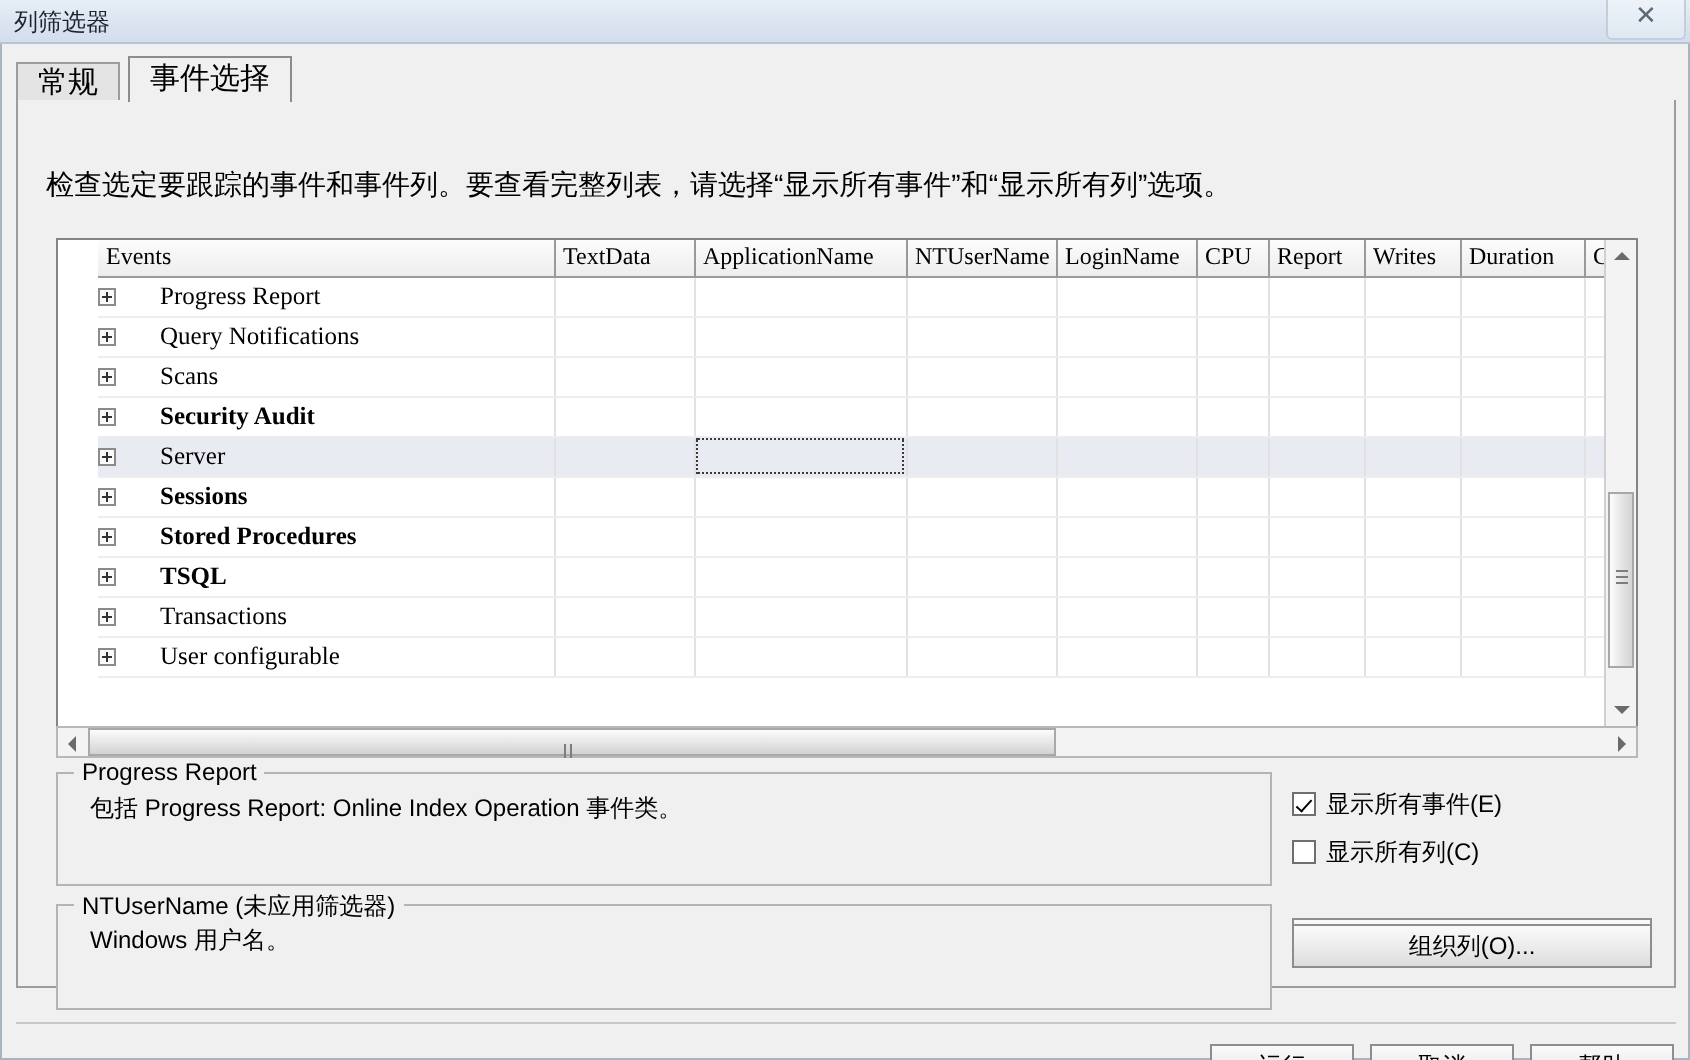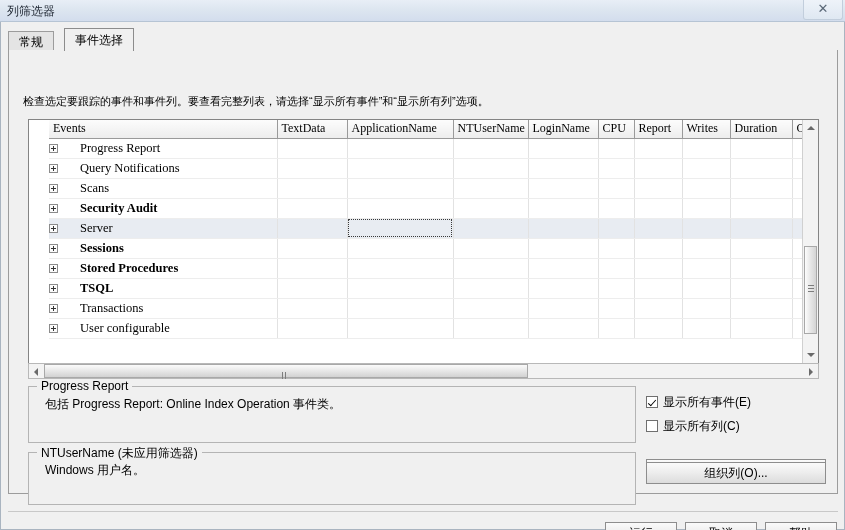--- a/index.html
+++ b/index.html
@@ -73,21 +73,21 @@
     position: absolute;
     left: 7px; top: 6px;
     width: 830px; height: 22px;
   }
   .tab {
     position: absolute;
     top: 2px;
     height: 20px;
     padding: 0 10px;
     line-height: 20px;
-    font-size: 12px;
+    font-size: 15px;
     background: #eaeaea;
     border: 1px solid #9c9c9c;
     border-bottom: none;
     box-sizing: border-box;
     color: #000;
     white-space: nowrap;
   }
   .tab.inactive { left: 0px; background: #e4e4e4; top: 3px; height: 19px; }
   .tab.active {
     left: 56px;
@@ -104,22 +104,22 @@
     width: 830px; height: 444px;
     border: 1px solid #9c9c9c;
     border-top: none;
     background: #f0f0f0;
     box-sizing: border-box;
   }
 
   
   .instruction {
     position: absolute;
-    left: 22px; top: 72px;
-    font-size: 11px;
+    left: 22px; top: 62px;
+    font-size: 14px;
     color: #000;
     white-space: nowrap;
   }
 
   
   .gridwrap {
     position: absolute;
     left: 27px; top: 97px;
     width: 791px; height: 245px;
     border: 1px solid #848484;

